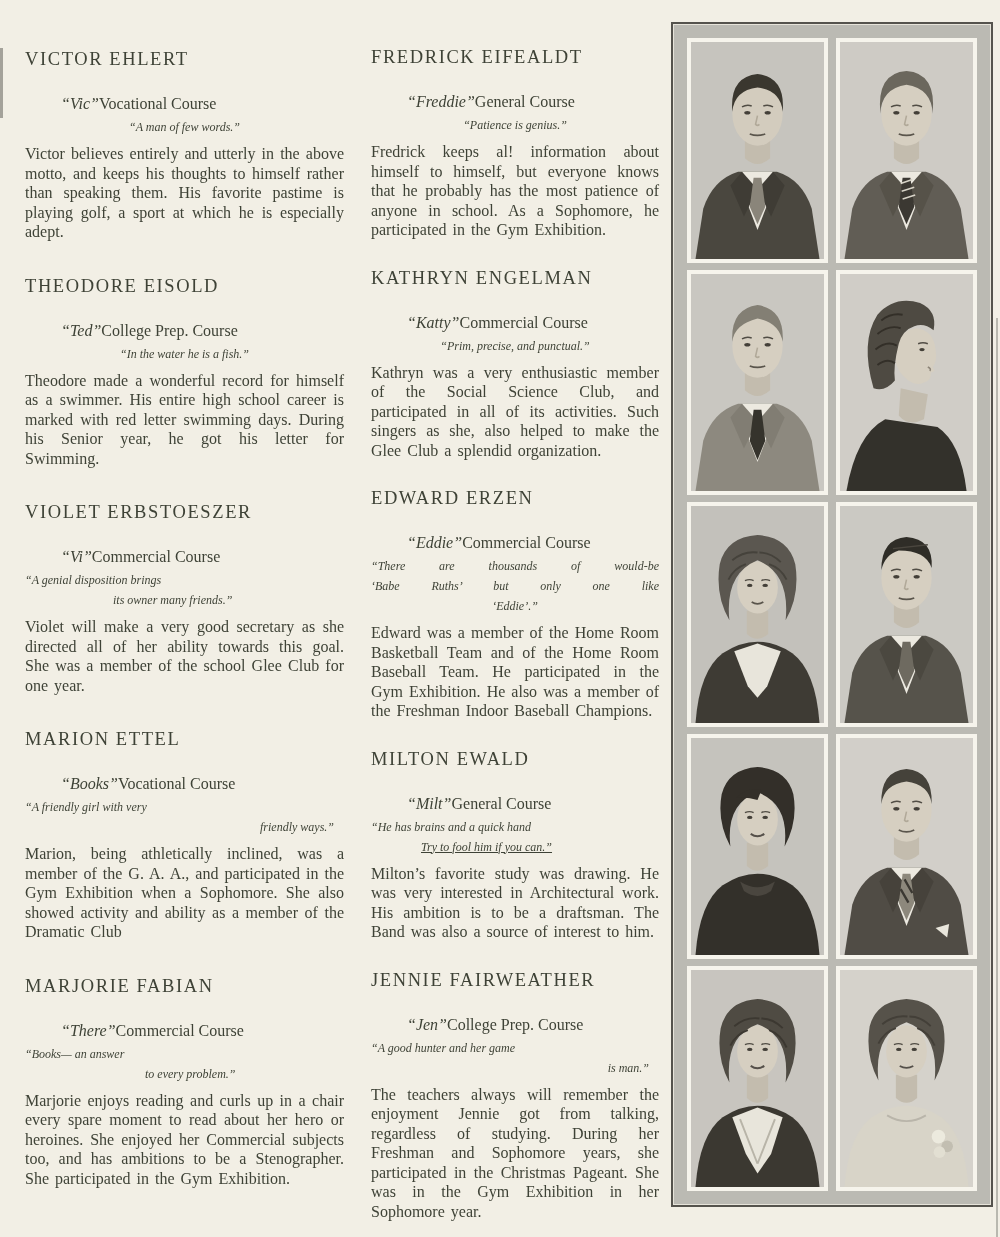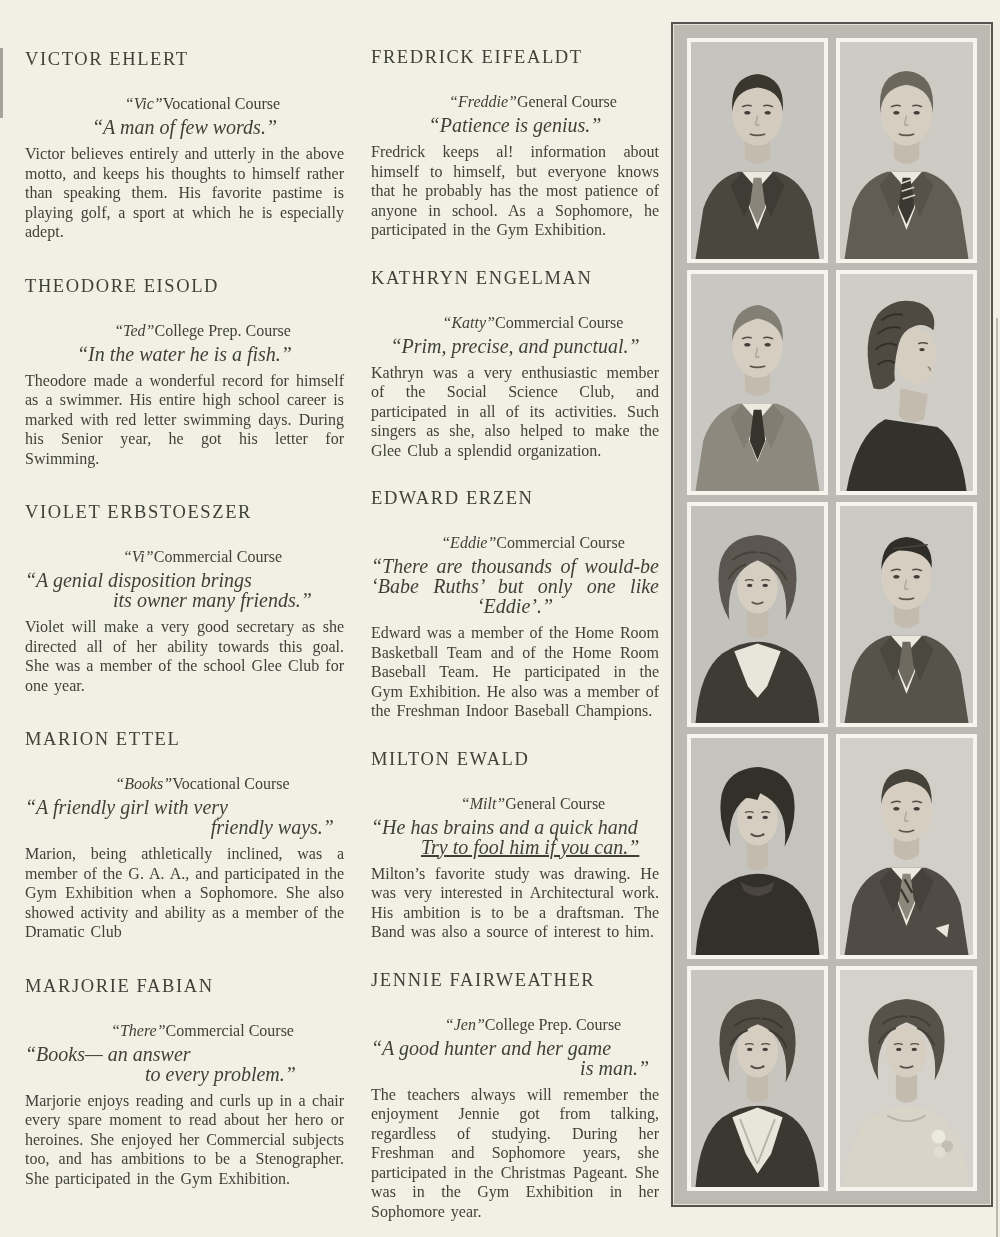--- a/index.html
+++ b/index.html
@@ -13,26 +13,26 @@
   .col{flex:none;}
   .col-left{width:319px;margin-right:27px;padding-top:26px;}
   .col-mid{width:288px;margin-right:12px;padding-top:24px;}
   .entry{margin-bottom:33px;}
   .col-mid .entry{margin-bottom:27px;}
   .name{
     font-size:18.5px;font-weight:normal;letter-spacing:1.6px;
     margin:0 0 5px 0;line-height:22px;
   }
   .nickrow{
-    display:flex;justify-content:center;align-items:baseline;
+    display:flex;justify-content:flex-start;align-items:baseline;
     font-size:16px;line-height:20px;padding-left:36px;margin-bottom:3px;margin-top:24px;
   }
   .nick{font-style:italic;}
   .course{font-style:normal;}
-  .motto{font-style:italic;font-size:20px;line-height:20px;margin:1px 0 7px 0;}
+  .motto{font-style:italic;font-size:12px;line-height:20px;margin:1px 0 7px 0;}
   .ml{min-height:0;}
   .c{text-align:center;}
   .r{text-align:right;padding-right:10px;}
   .ind50{padding-left:50px;text-decoration:underline;}
   .ind88{padding-left:88px;font-style:italic;}
   .ind120{padding-left:120px;}
   .sp{text-align:justify;text-align-last:justify;}
   .bio{
     margin:0;font-size:16px;line-height:19.5px;
     text-align:justify;word-spacing:2px;

